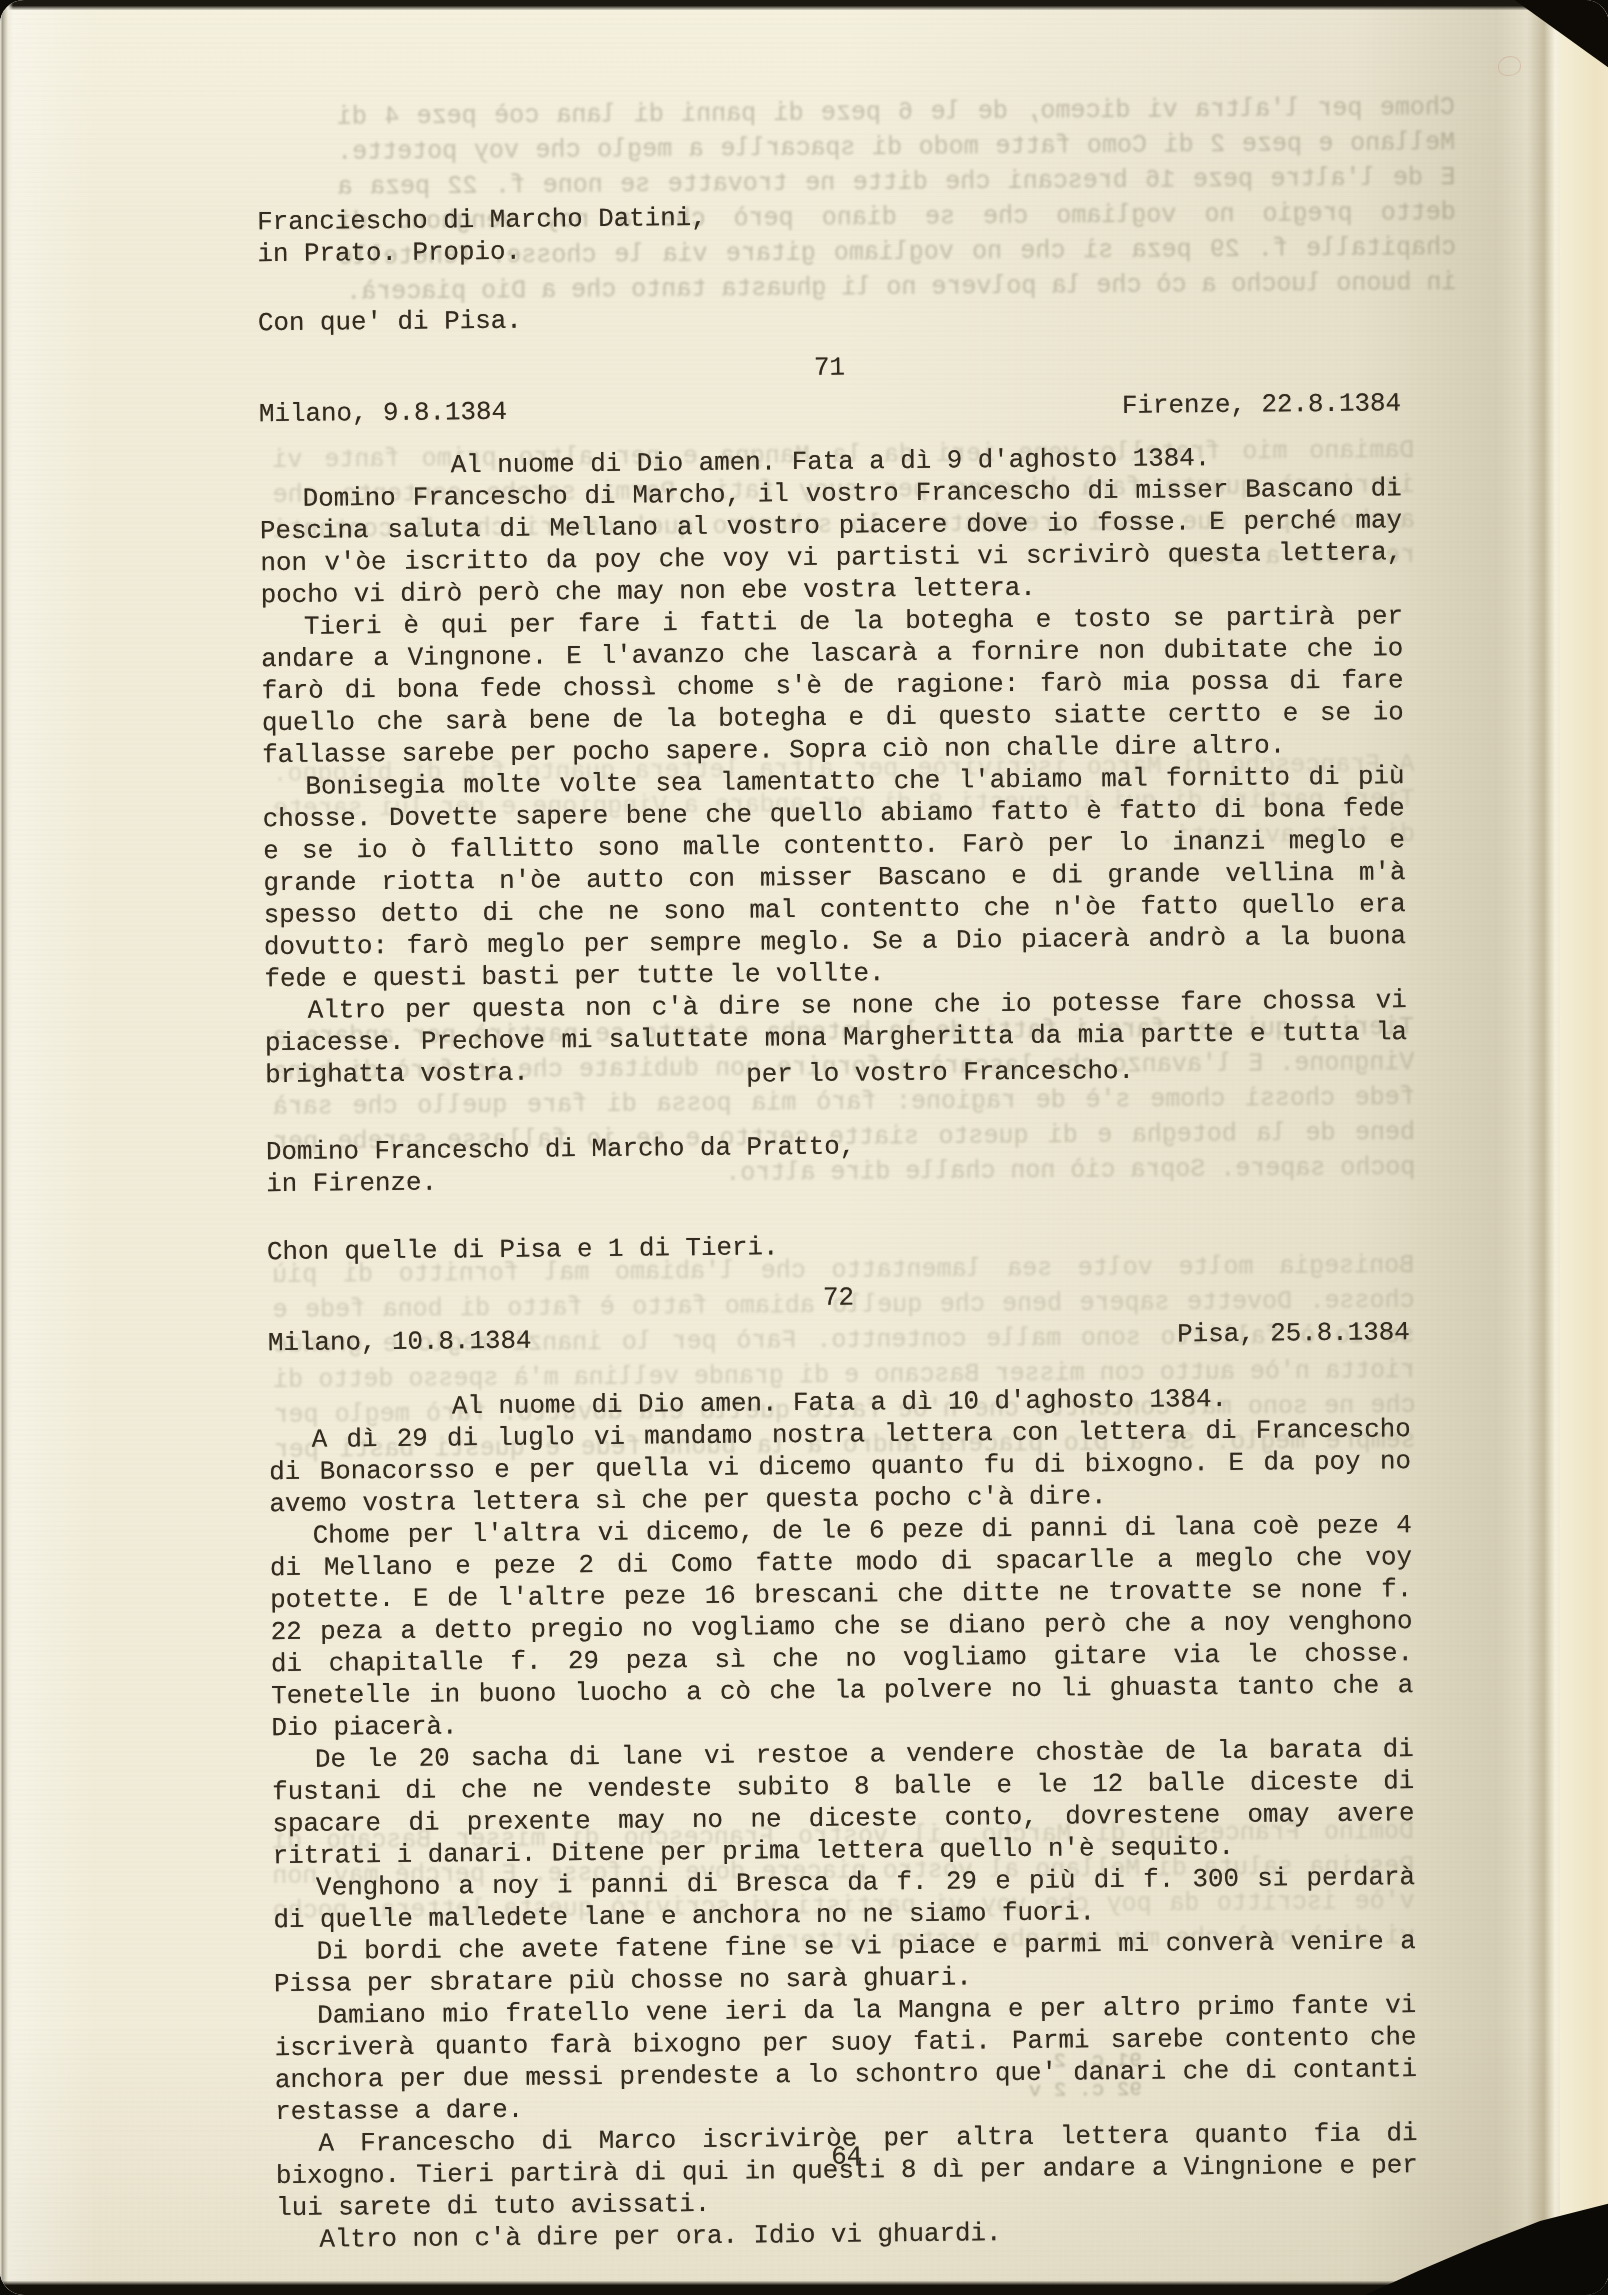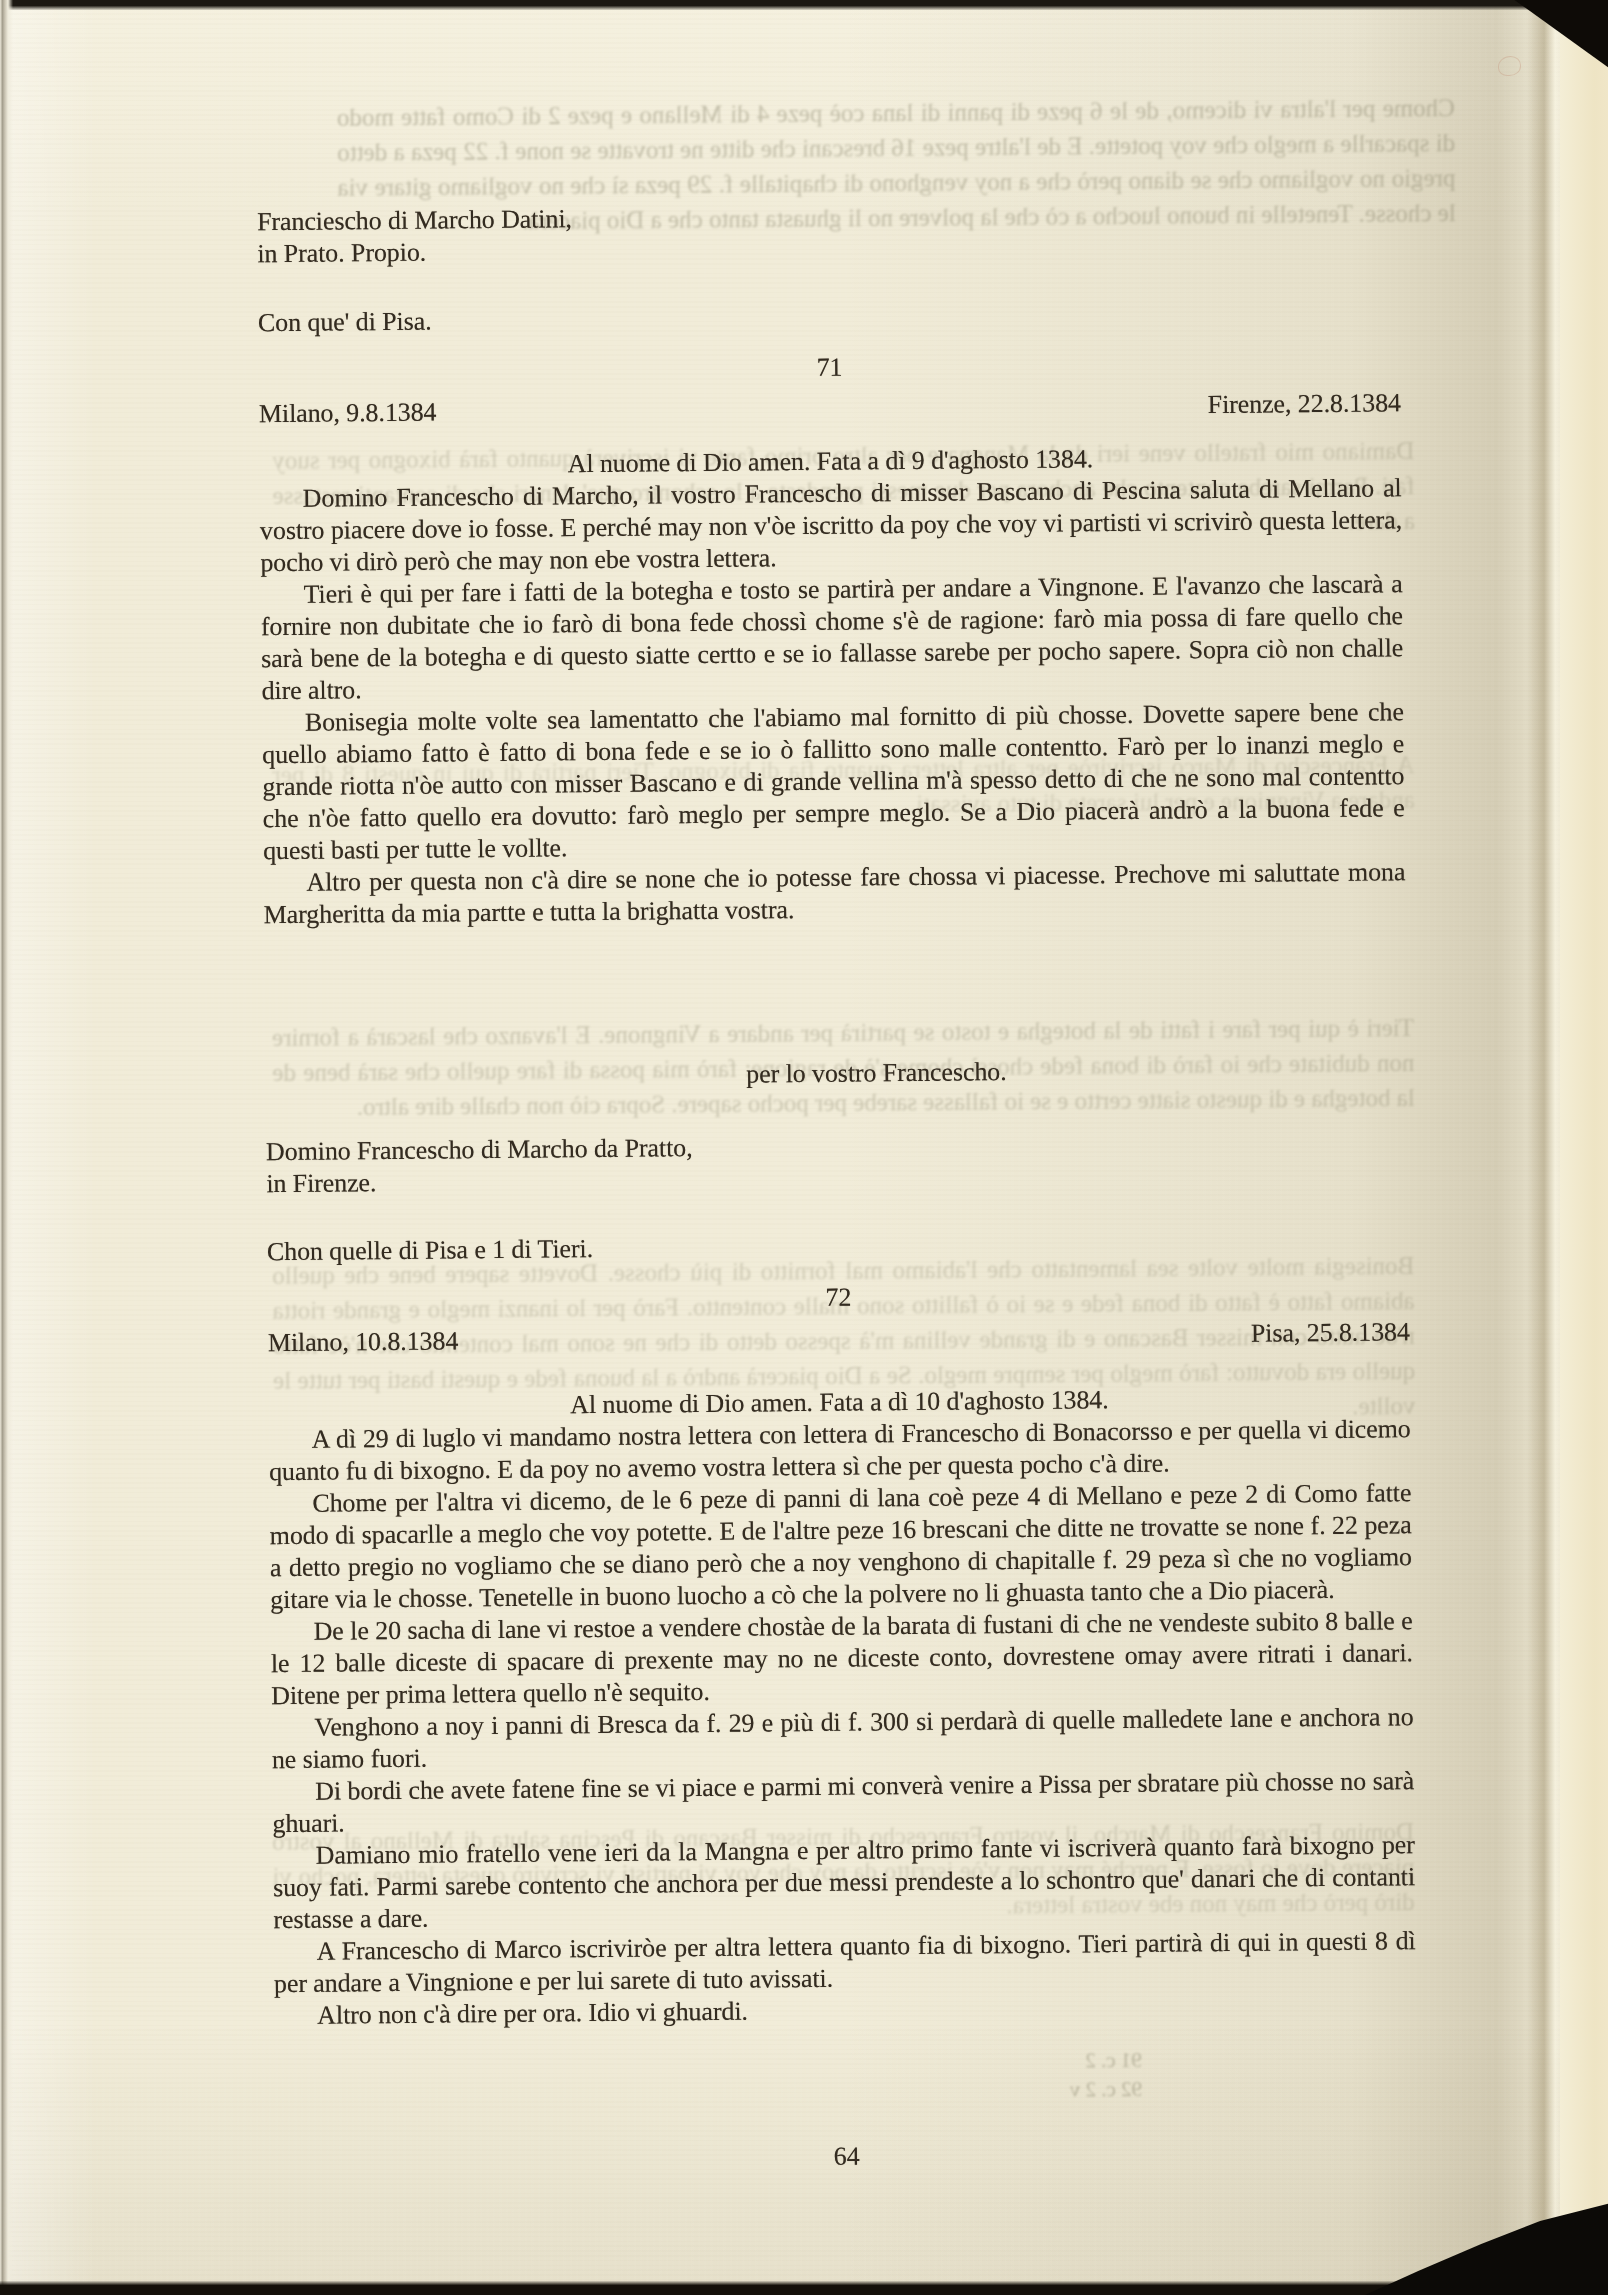--- a/index.html
+++ b/index.html
@@ -1,20 +1,21 @@
 <!DOCTYPE html>
 <html style="--paper: #f1ecd8; --ink: #332b20; --bleed: #7d7960; --edge_dark: #14100a;font-size:13px"><head>
 <meta charset="utf-8">
 <title>Scanned book page</title>
 <style>
   html,body{margin:0;padding:0;background:#0e0c09;}
   .stage{
     position:relative;width:1609px;height:2295px;overflow:hidden;
     background:var(--paper,#f1ecd8);
-    font-family:Liberation Serif, serif;
+    font-family:Liberation Mono, monospace;
+    border-radius:24px;
   }
   
   .paper-tone{position:absolute;inset:0;pointer-events:none;background:
     linear-gradient(90deg, rgba(255,255,255,.38) 0%, rgba(255,255,255,0) 6%),
     linear-gradient(90deg, rgba(0,0,0,0) 52%, rgba(97,80,40,.08) 84%, rgba(97,80,40,.20) 93%, rgba(97,80,40,.04) 96.5%),
     linear-gradient(180deg, rgba(255,252,240,.28) 0%, rgba(0,0,0,0) 10%, rgba(0,0,0,0) 88%, rgba(80,60,20,.07) 100%);}
   .grain{position:absolute;inset:0;pointer-events:none;background:
     repeating-linear-gradient(0deg, rgba(120,100,60,.018) 0 1.6px, rgba(0,0,0,0) 1.6px 4.8px),
     repeating-linear-gradient(90deg, rgba(255,255,255,.022) 0 2.4px, rgba(0,0,0,0) 2.4px 6.4px);}
   .fold-crease{position:absolute;top:0;bottom:0;left:1527px;width:37px;

